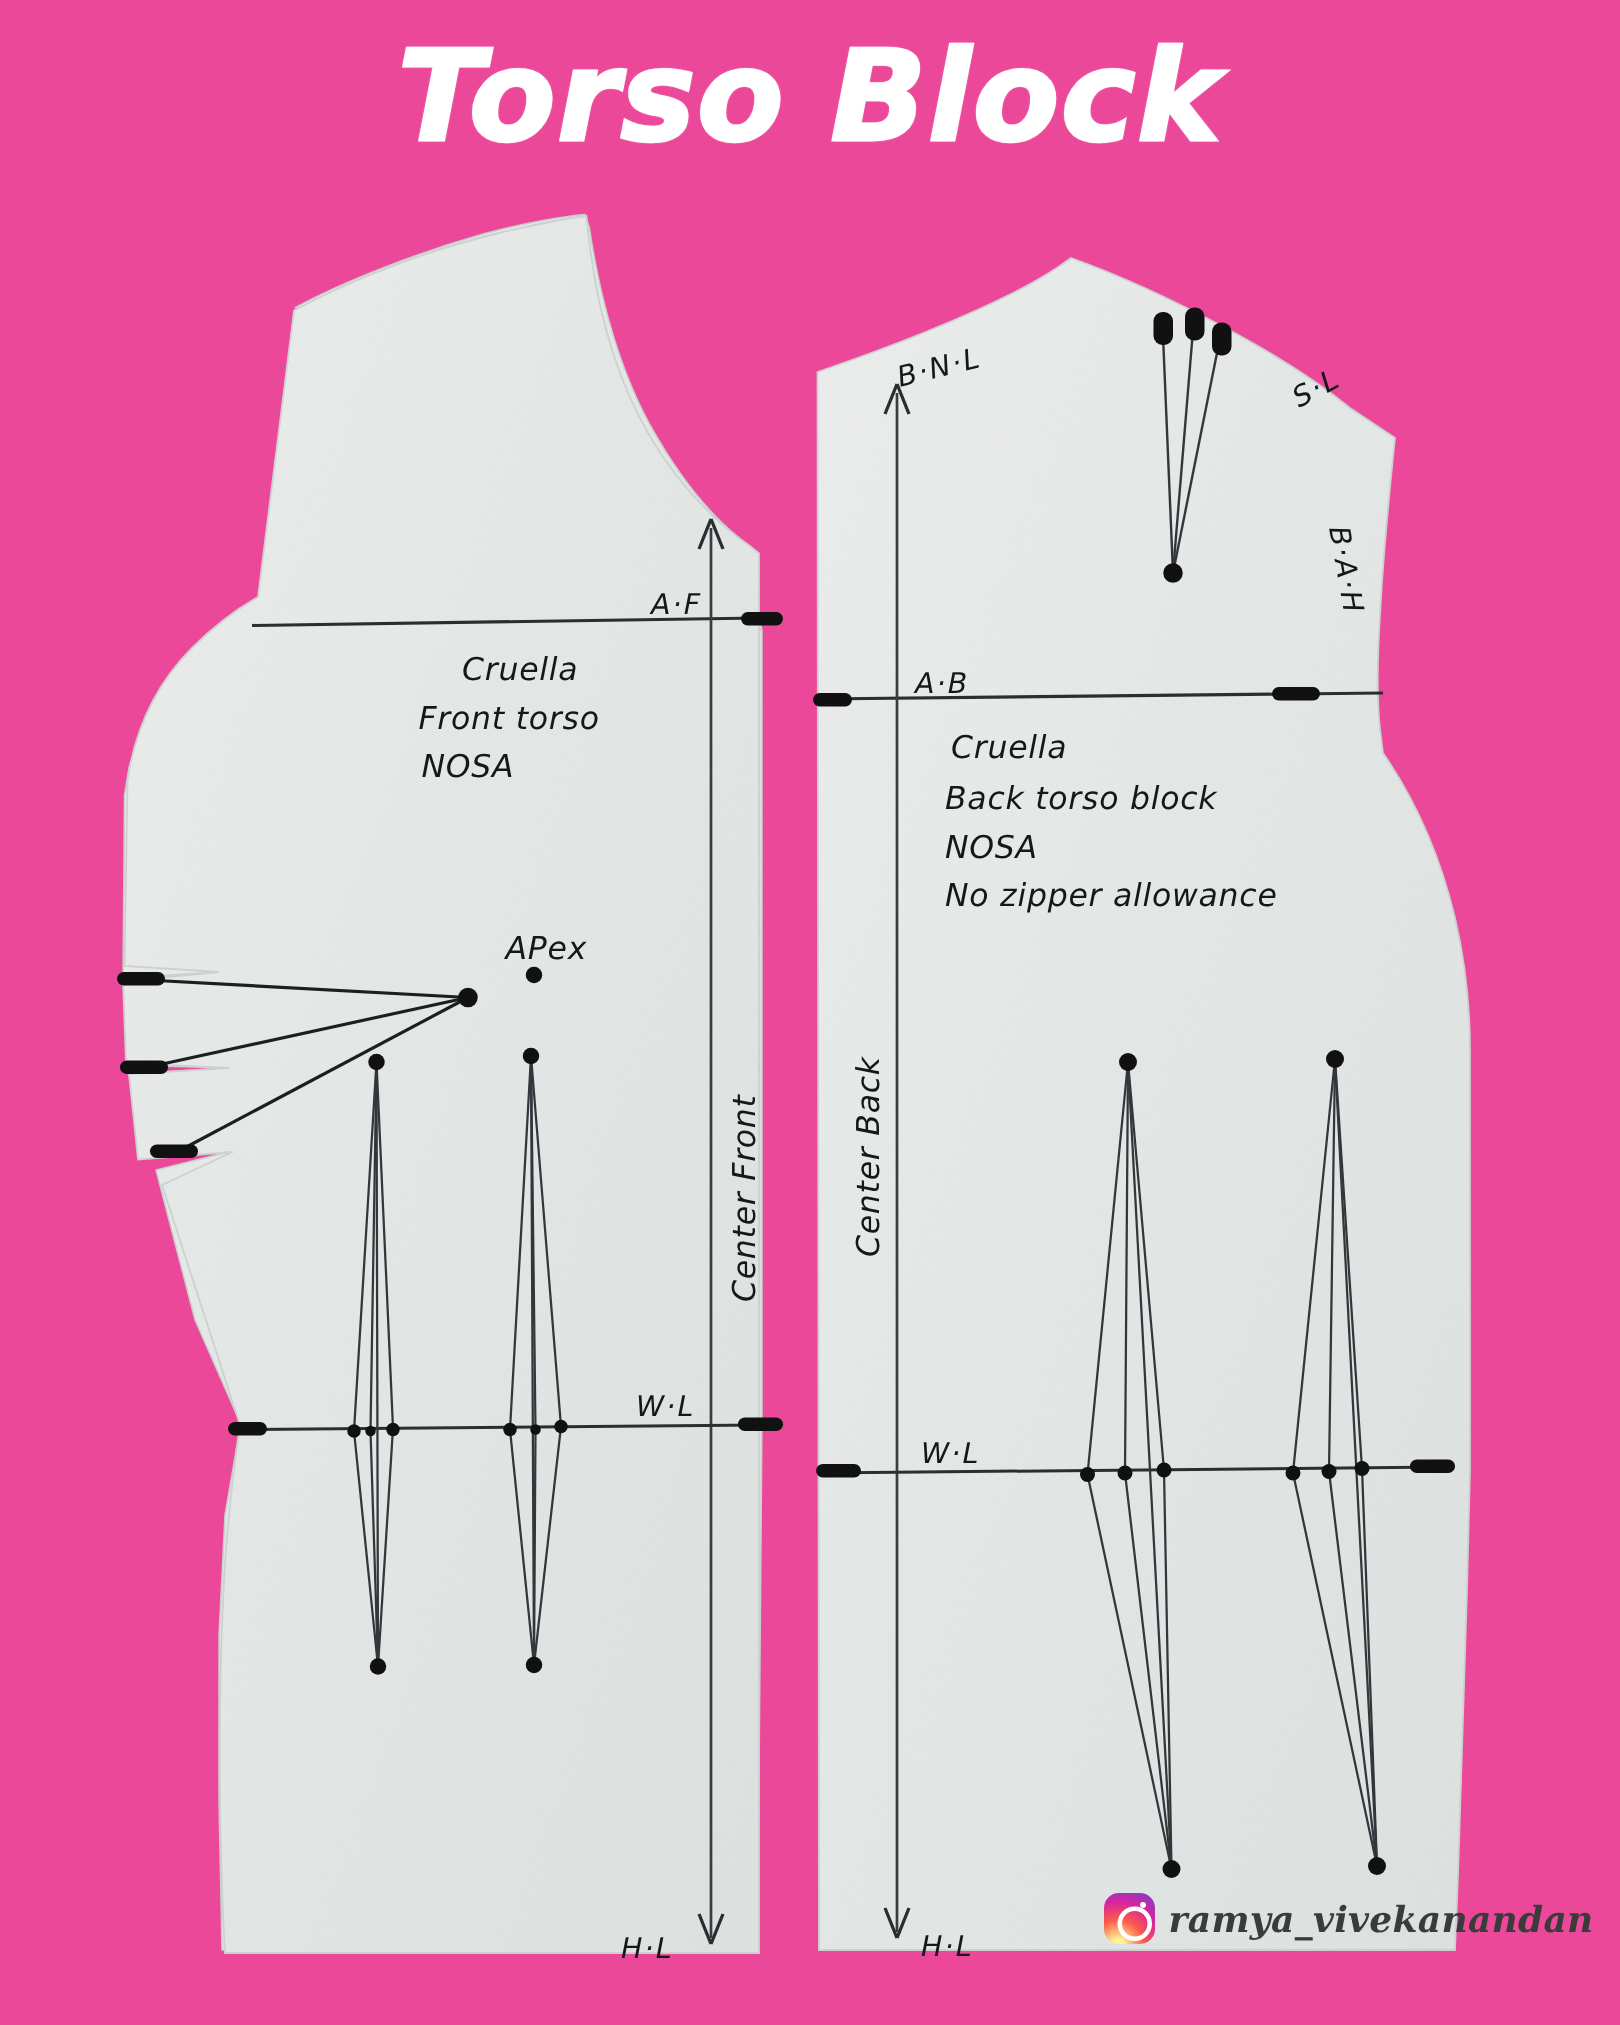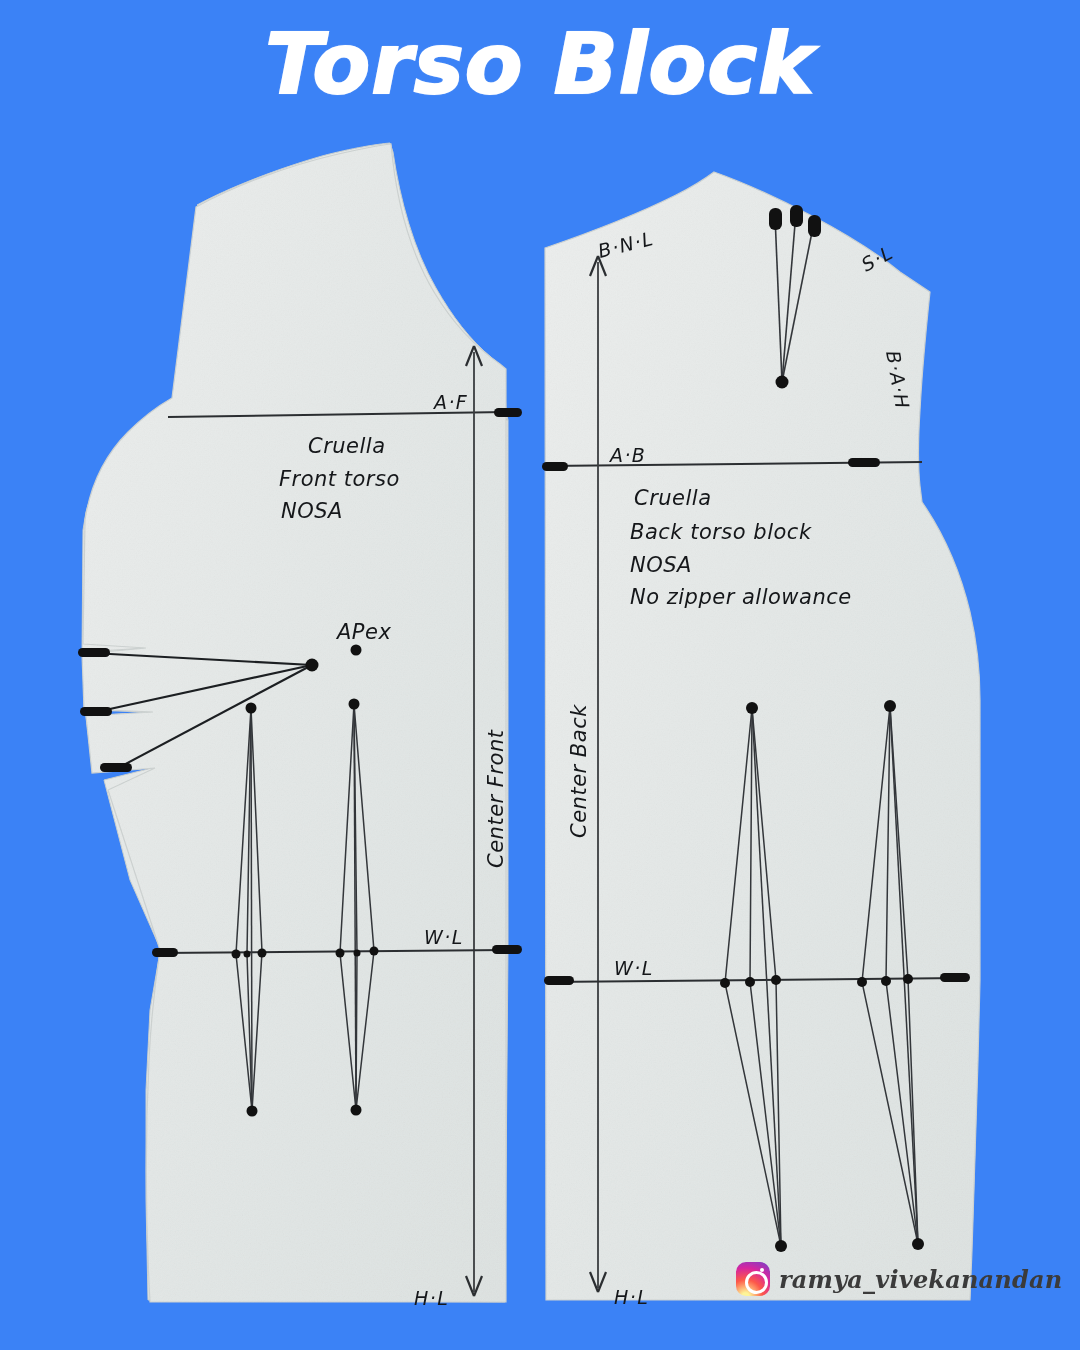--- a/index.html
+++ b/index.html
@@ -2,21 +2,21 @@
 <html><head>
 <meta charset="utf-8">
 <style>
   * { margin:0; padding:0; box-sizing:border-box; }
   html,body{
     width:1080px; height:1350px;
     background:#000;
     font-family:"DejaVu Sans", sans-serif;
     overflow:hidden;
   }
-  #stage{ position:relative; width:1080px; height:1350px; background:#3b82f6; }
+  #stage{ position:relative; width:1080px; height:1350px; background:#ec4899; }
 
   
   #title{
     position:absolute; top:22px; left:0; width:1080px;
     text-align:center;
     color:#ffffff;
     font-family:"DejaVu Sans", sans-serif;
     font-weight:700;
     font-style:italic;
     font-size:84px;

